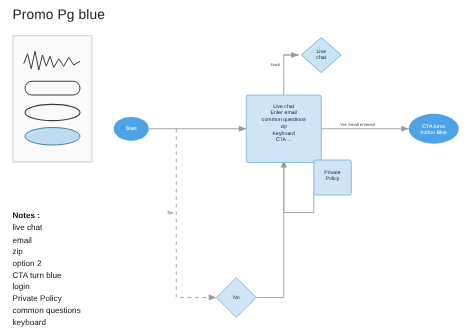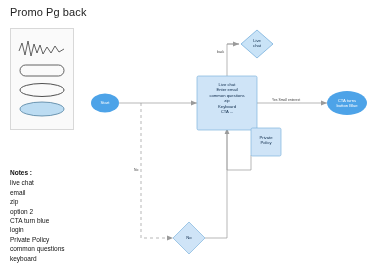--- a/index.html
+++ b/index.html
@@ -66,21 +66,21 @@
     color: #444;
     background: #ffffff;
     padding: 0 1px;
     white-space: nowrap;
   }
   .label-white { color: #ffffff; }
 </style>
 </head>
 <body>
 
-<div id="page-title">Promo Pg back</div>
+<div id="page-title">Promo Pg blue</div>
 
 <div id="sketch-panel">
   <svg width="62" height="100" viewBox="0 0 62 100">
     <polyline points="8,22 11,14 14,26 17,12 20,27 23,15 26,24 29,16 32,25 36,18 40,24 44,17 48,23 53,20" fill="none" stroke="#3c3c3c" stroke-width="0.8"></polyline>
     <rect x="9" y="36" width="44" height="11" rx="5.5" ry="5.5" fill="none" stroke="#3c3c3c" stroke-width="0.8"></rect>
     <ellipse cx="31" cy="61" rx="22" ry="6.5" fill="none" stroke="#3c3c3c" stroke-width="0.9"></ellipse>
     <ellipse cx="31" cy="80" rx="22" ry="7" fill="#bcdcf2" stroke="#4f7f9e" stroke-width="0.8"></ellipse>
   </svg>
 </div>
 

